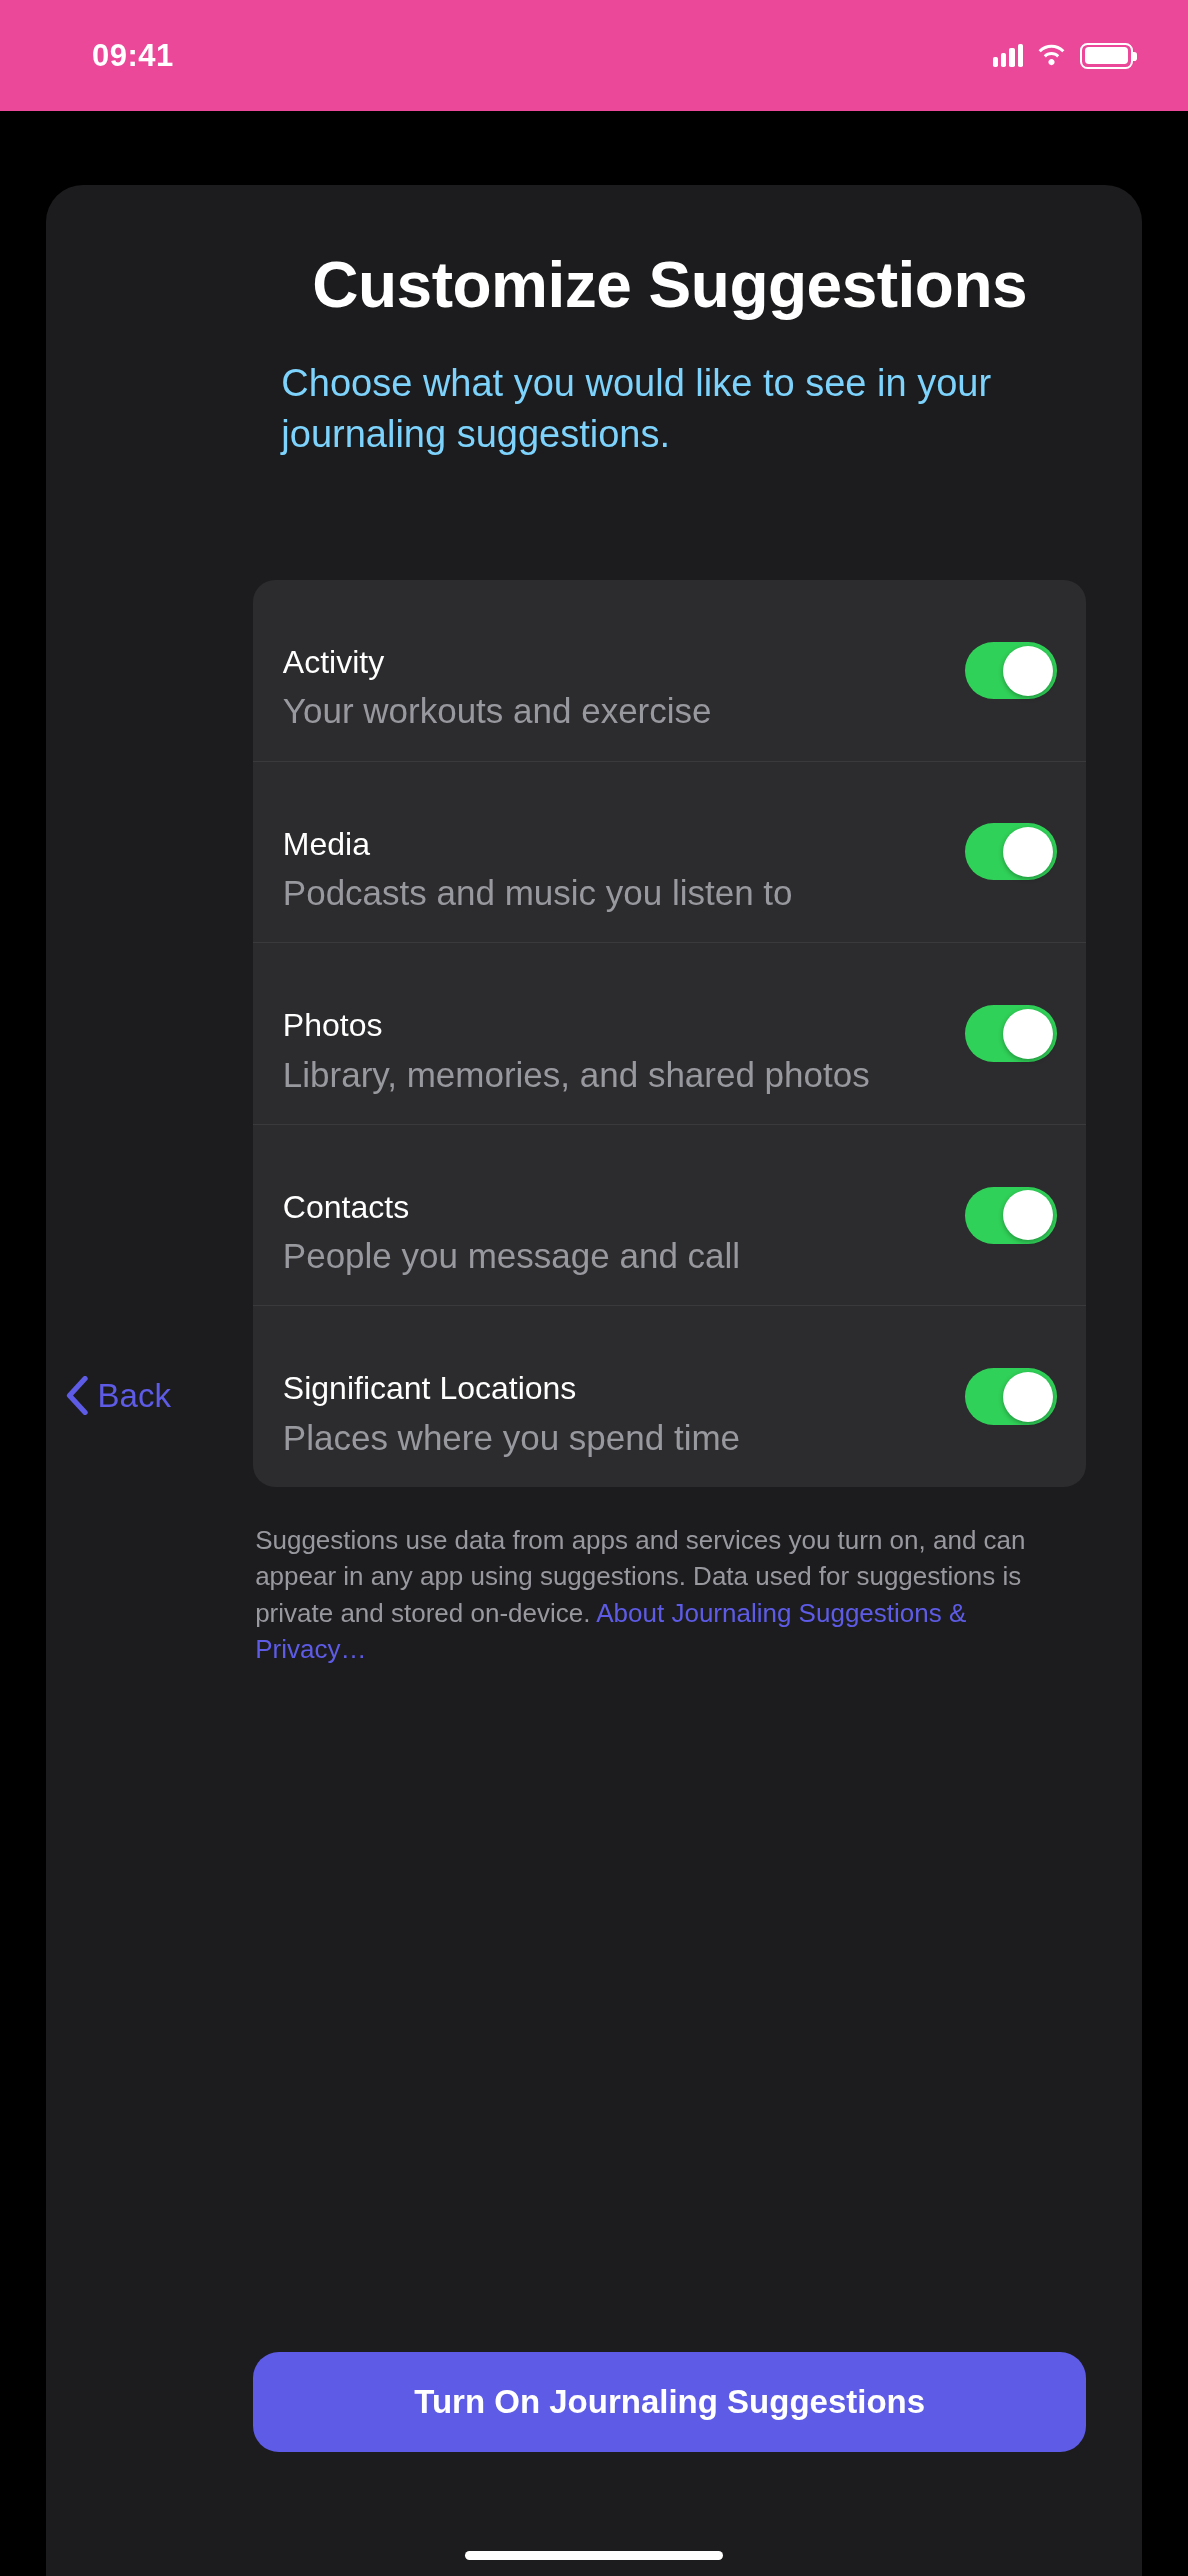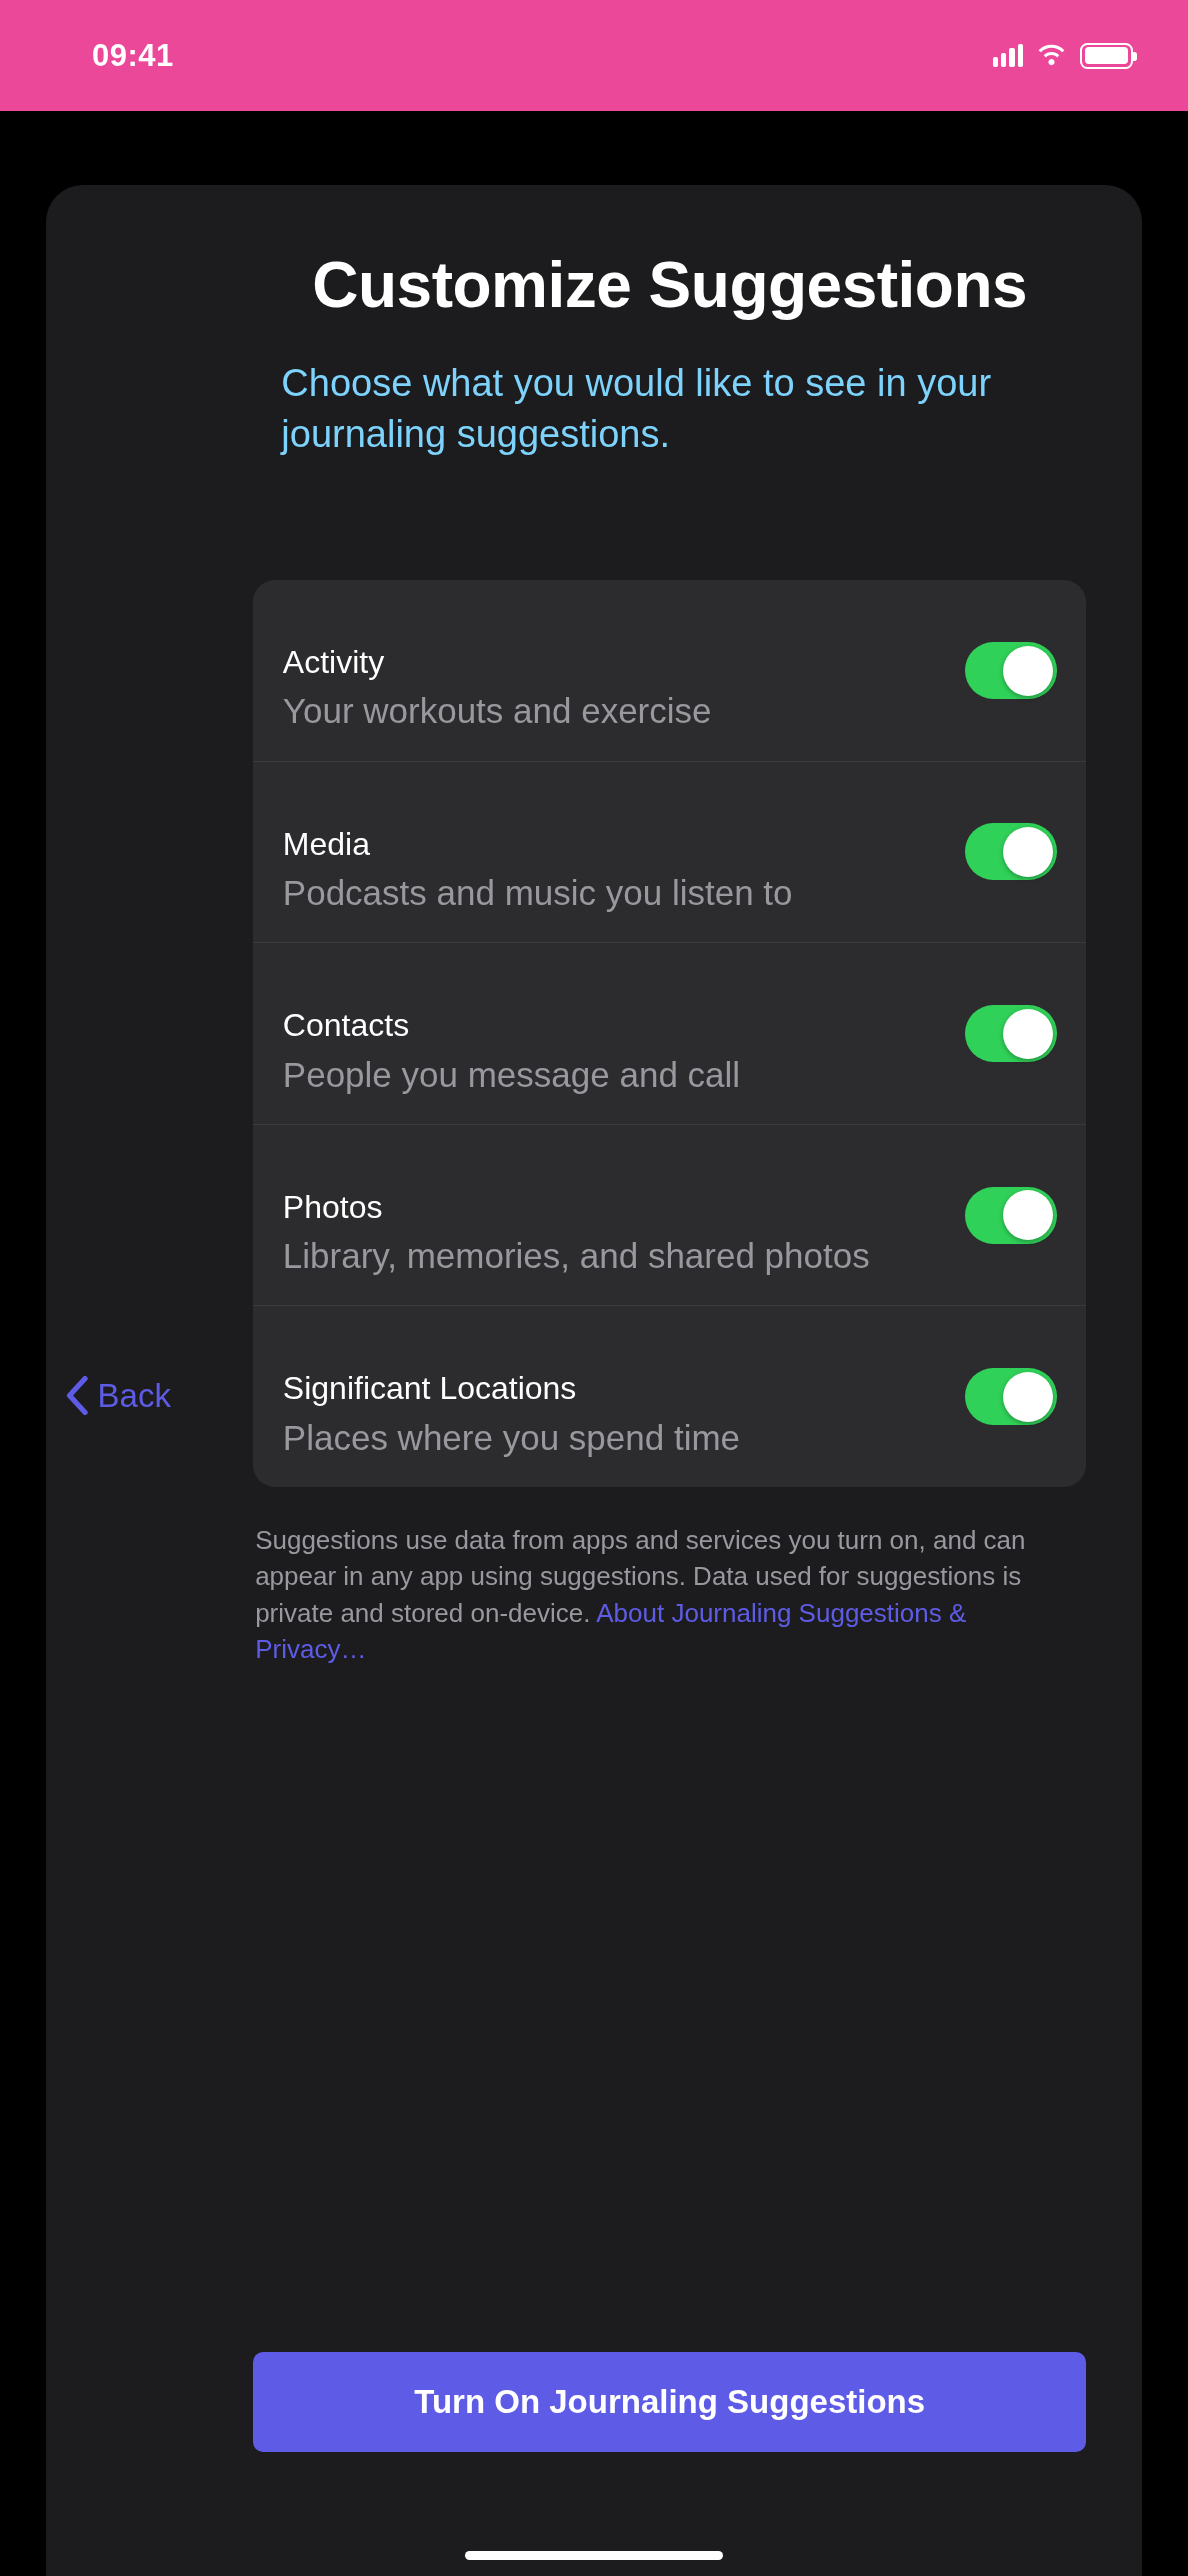--- a/index.html
+++ b/index.html
@@ -191,21 +191,21 @@
   }
 
   .cta {
     margin: auto 0 125px 0;
     background: #5e5ce6;
     color: #fff;
     text-align: center;
     font-size: 33px;
     font-weight: 600;
     padding: 31px 18.4px;
-    border-radius: 10px;
+    border-radius: 26px;
     cursor: pointer;
   }
 
   .home-indicator {
     position: absolute;
     bottom: 16.6px;
     left: 50%;
     transform: translateX(-50%);
     width: 258px;
     height: 9.2px;
@@ -270,32 +270,32 @@
           <div class="row-title">Media</div>
           <div class="row-sub">Podcasts and music you listen to</div>
         </div>
         <div class="switch">
           <div class="switch-knob"></div>
         </div>
       </div>
 
       <div class="row">
         <div class="row-text">
+          <div class="row-title">Photos</div>
+          <div class="row-sub">Library, memories, and shared photos</div>
+        </div>
+        <div class="switch">
+          <div class="switch-knob"></div>
+        </div>
+      </div>
+
+      <div class="row">
+        <div class="row-text">
           <div class="row-title">Contacts</div>
           <div class="row-sub">People you message and call</div>
-        </div>
-        <div class="switch">
-          <div class="switch-knob"></div>
-        </div>
-      </div>
-
-      <div class="row">
-        <div class="row-text">
-          <div class="row-title">Photos</div>
-          <div class="row-sub">Library, memories, and shared photos</div>
         </div>
         <div class="switch">
           <div class="switch-knob"></div>
         </div>
       </div>
 
       <div class="row">
         <div class="row-text">
           <div class="row-title">Significant Locations</div>
           <div class="row-sub">Places where you spend time</div>

